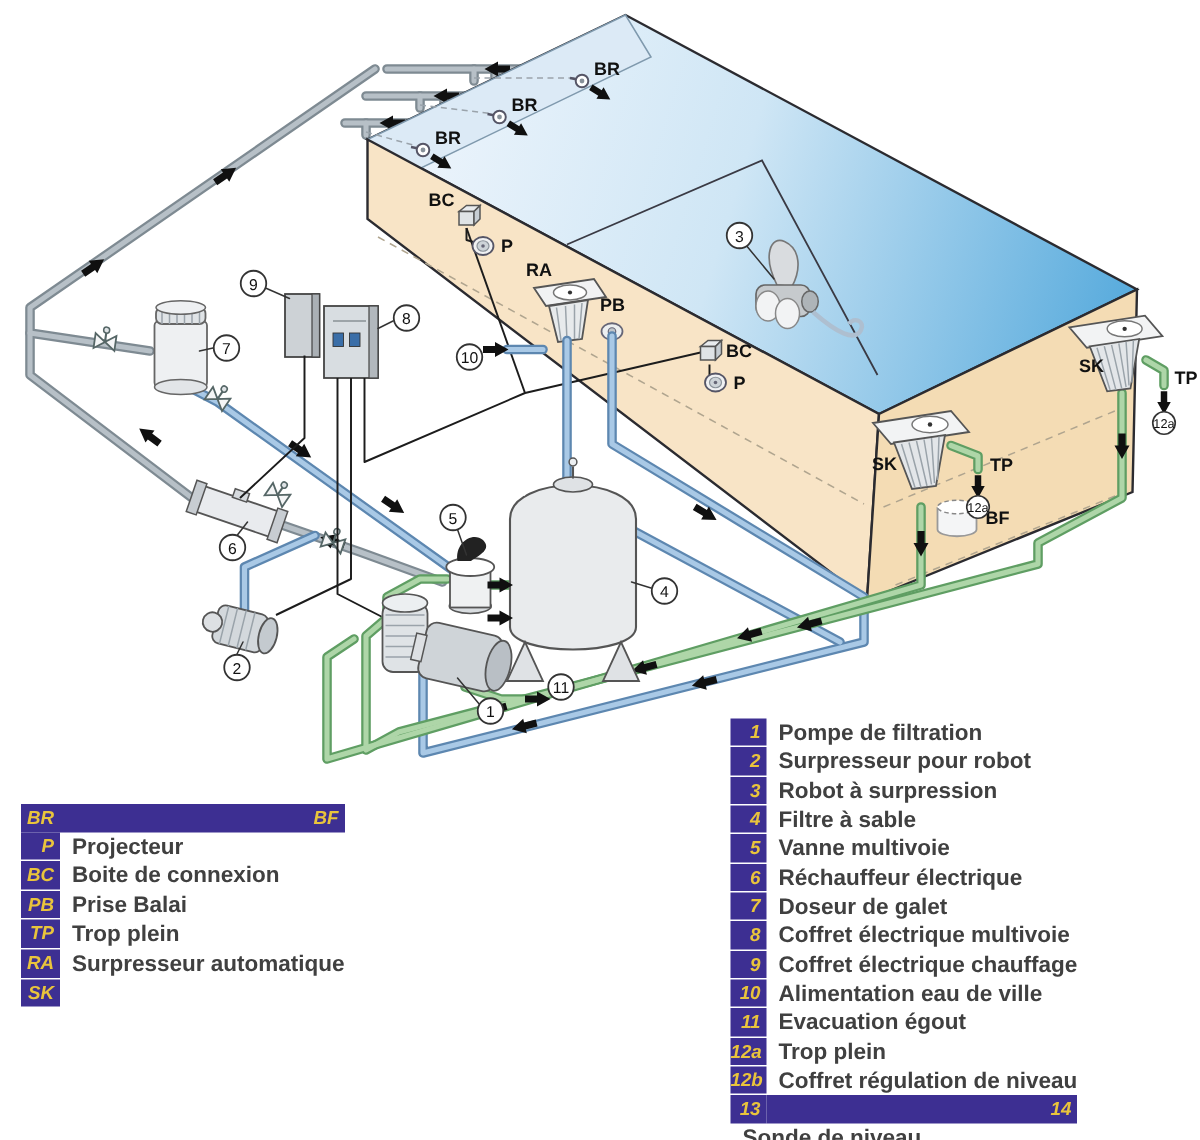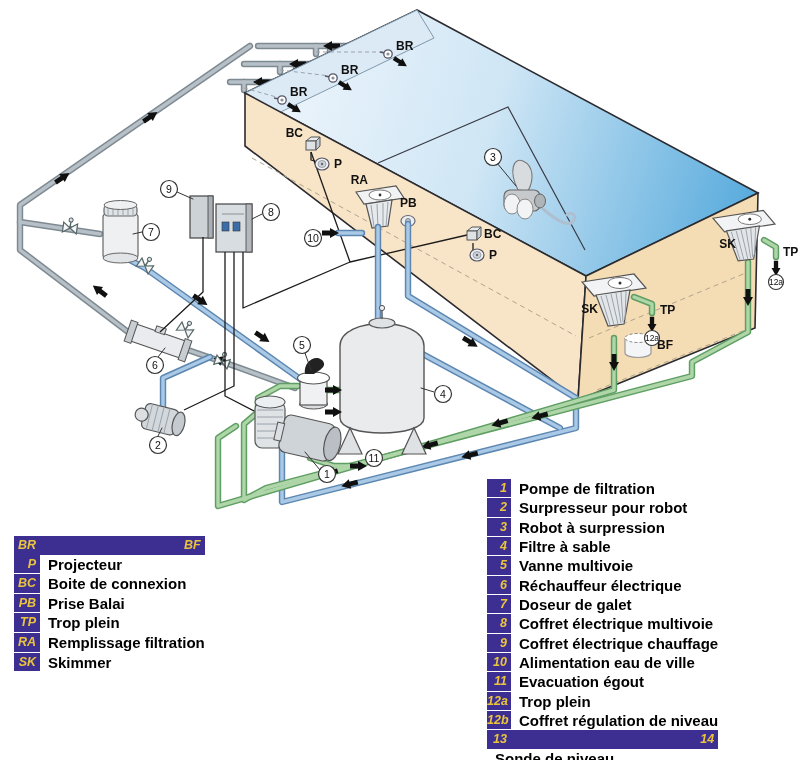--- a/index.html
+++ b/index.html
@@ -15,21 +15,21 @@
   .prI{stroke:#aed6a8;stroke-width:3.4;fill:none;stroke-linecap:round;stroke-linejoin:round;}
   .wire{stroke:#1c1c1c;stroke-width:1.3;fill:none;stroke-linejoin:round;}
   .lab{font:bold 12px "Liberation Sans",sans-serif;fill:#111;}
   .cnum{font:10.5px "Liberation Sans",sans-serif;fill:#111;}
   .csm{font:8.5px "Liberation Sans",sans-serif;fill:#111;}
   .arr{fill:#101010;stroke:none;}
   
   .legend{position:absolute;display:grid;grid-template-columns:26px auto;}
   .legend .code{background:#3d2f92;color:#e9c43c;font:italic bold 12.5px "Liberation Sans",sans-serif;
                 text-align:right;padding:2px 4px 0 0;box-sizing:border-box;}
-  .legend .lbl{color:#000000;font:bold 15px "Liberation Sans",sans-serif;
+  .legend .lbl{color:#404040;font:bold 15px "Liberation Sans",sans-serif;
                padding:1px 0 0 8px;white-space:nowrap;}
   #legend-left{left:14px;top:536px;}
   #legend-left .code,#legend-left .lbl{height:18.6px;}
   #legend-right{left:487px;top:479px;grid-template-columns:24px auto;}
   #legend-right .code,#legend-right .lbl{height:18.35px;}
 </style>
 </head>
 <body>
 
 <div id="stage">
@@ -369,23 +369,22 @@
     <span class="code">BF</span>
     <span class="code">P</span>
       <span class="lbl">Projecteur</span>
     <span class="code">BC</span>
       <span class="lbl">Boite de connexion</span>
     <span class="code">PB</span>
       <span class="lbl">Prise Balai</span>
     <span class="code">TP</span>
       <span class="lbl">Trop plein</span>
     <span class="code">RA</span>
-      <span class="lbl">Remplissage filtration</span>
+      <span class="lbl">Surpresseur automatique</span>
     <span class="code">SK</span>
-      <span class="lbl">Skimmer</span>
   </div>
 
   <div id="legend-right" class="legend">
     <span class="code">1</span>
       <span class="lbl">Pompe de filtration</span>
     <span class="code">2</span>
       <span class="lbl">Surpresseur pour robot</span>
     <span class="code">3</span>
       <span class="lbl">Robot à surpression</span>
     <span class="code">4</span>

